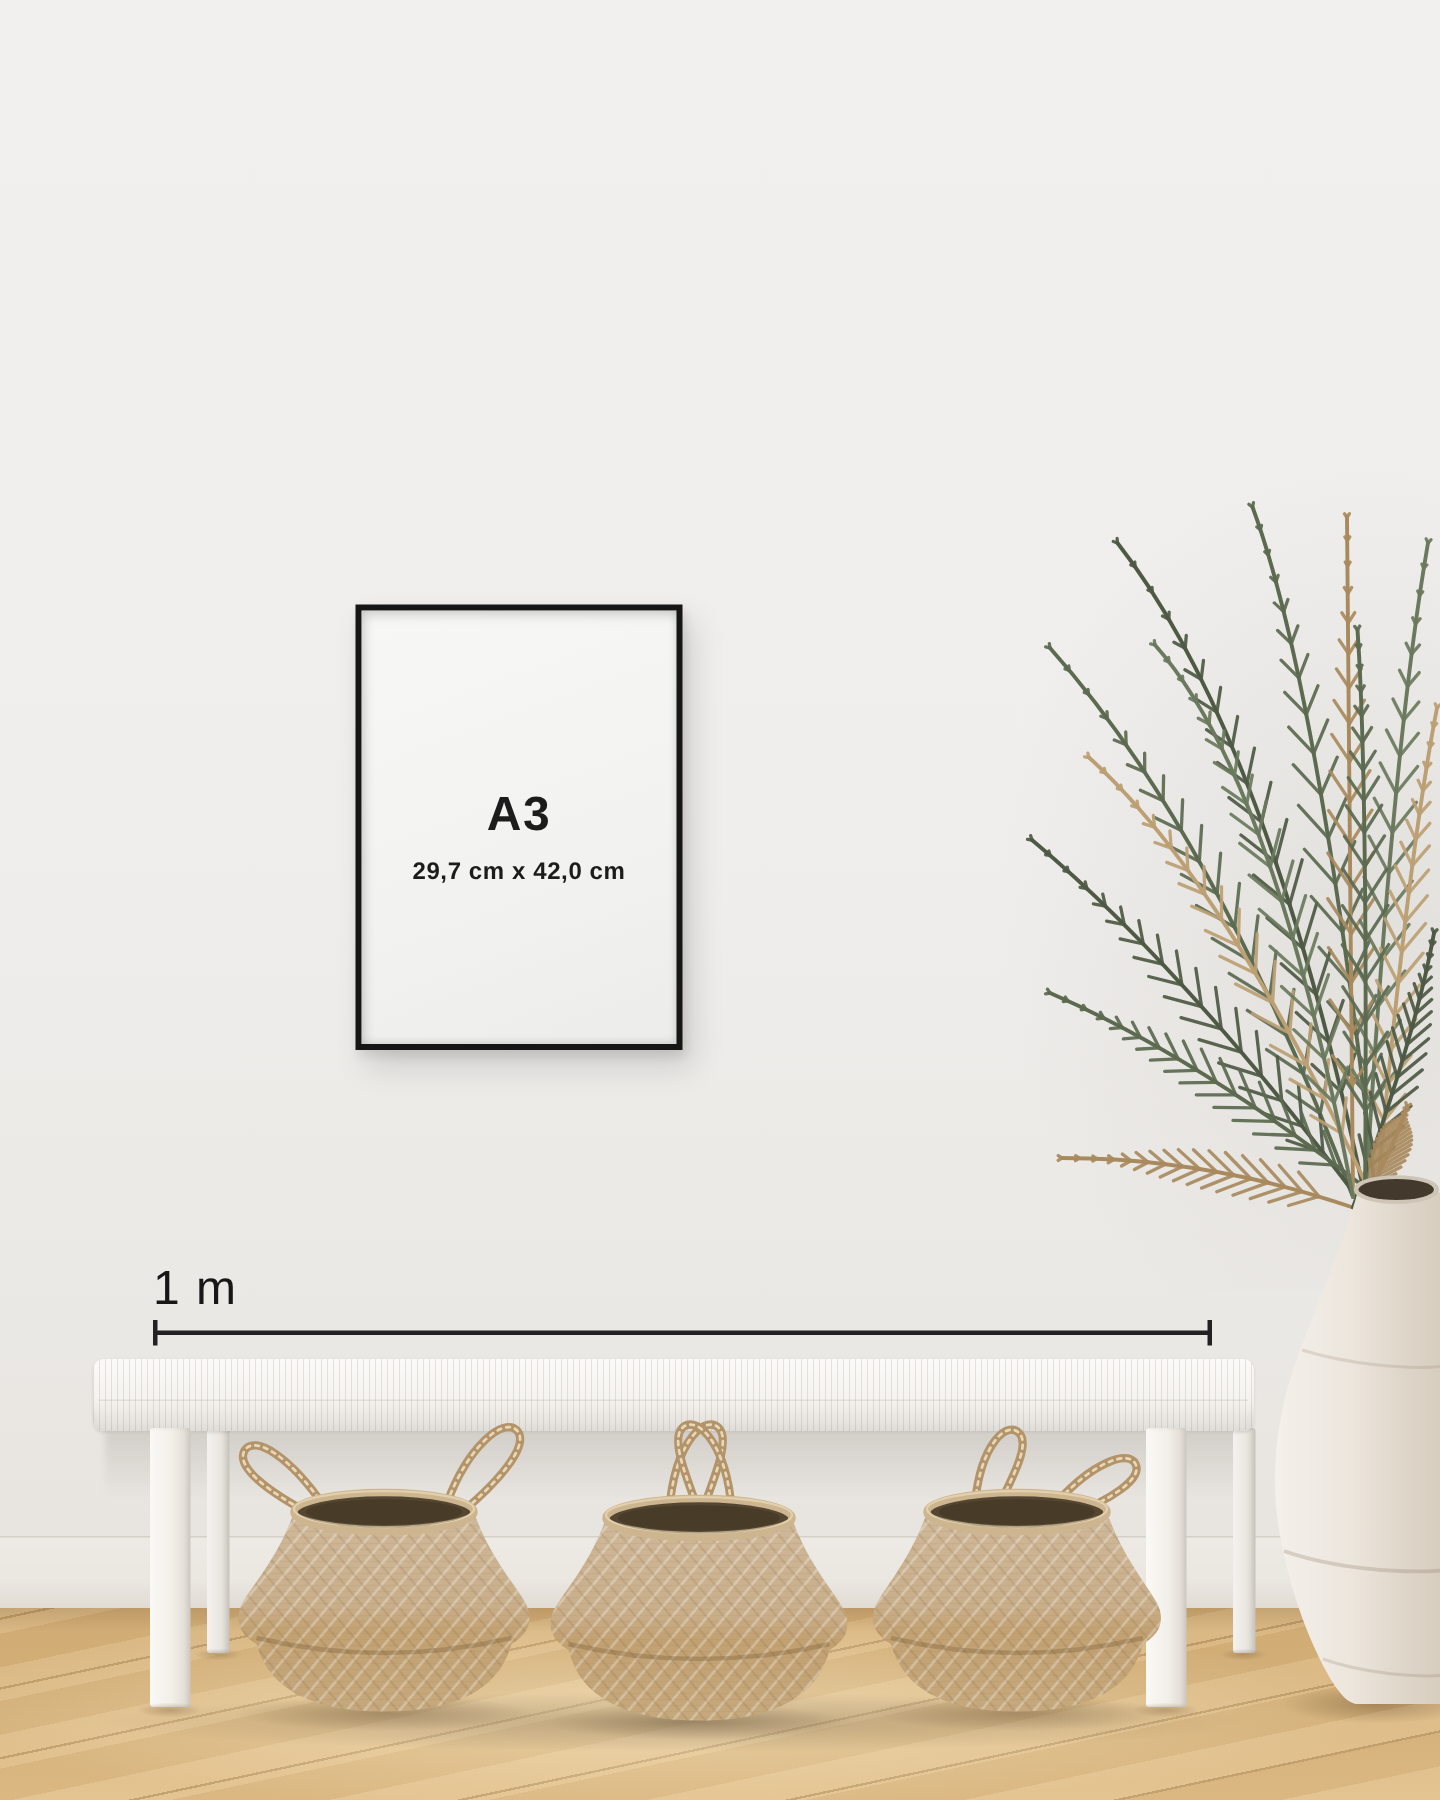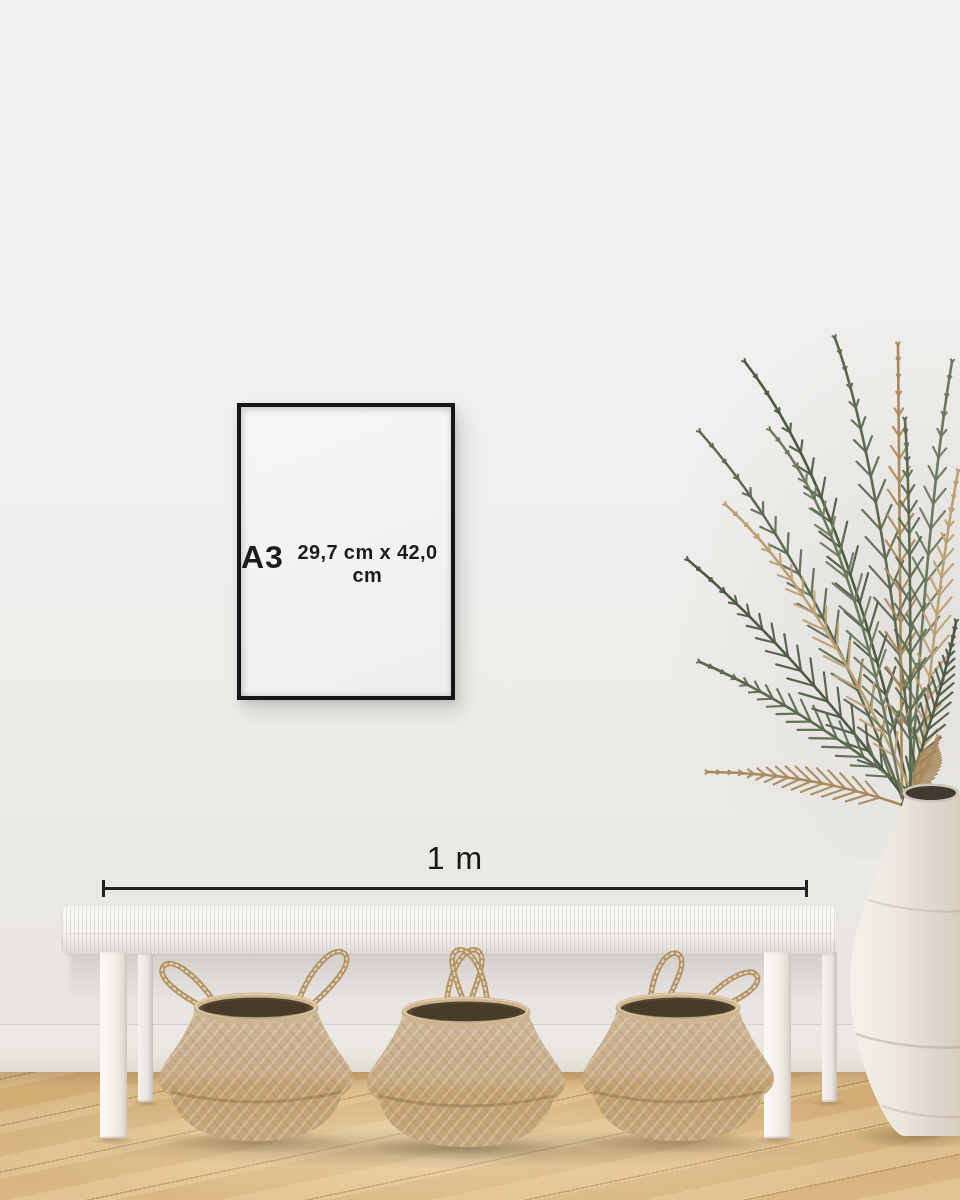--- a/index.html
+++ b/index.html
@@ -20,31 +20,31 @@
       repeating-linear-gradient(-12deg,rgba(255,255,255,0.08) 0 22px,rgba(92,60,25,0.05) 22px 44px),
       linear-gradient(180deg,#d7b27a 0%,#d9b57d 45%,#e2bf88 100%);}
   .floor::before{content:"";position:absolute;left:0;top:0;right:0;height:16px;
     background:linear-gradient(180deg,rgba(88,58,28,0.16),transparent);}
   
   .frame{position:absolute;background:#161616;
     box-shadow:7px 11px 20px rgba(0,0,0,0.13),2px 4px 7px rgba(0,0,0,0.09);}
   .frame .matte{position:absolute;inset:4px;
     background:linear-gradient(160deg,#f7f7f5 0%,#f2f2f0 60%,#ececea 100%);
     box-shadow:inset 2px 3px 7px rgba(0,0,0,0.17),inset -1px -2px 5px rgba(0,0,0,0.07);
-    display:flex;flex-direction:row;align-items:center;justify-content:center;
+    display:flex;flex-direction:column;align-items:center;justify-content:center;
     text-align:center;color:#1c1c1c;}
   .frame-a3{left:237px;top:403px;width:218px;height:297px;}
   .frame-a4{left:492px;top:445px;width:155px;height:213px;}
   .frame-a3 .size-label{font-size:32px;font-weight:800;letter-spacing:1px;transform:translateY(6px);}
-  .frame-a3 .size-dims{font-size:20px;font-weight:700;letter-spacing:0.4px;margin-top:12px;transform:translateY(6px);}
+  .frame-a3 .size-dims{font-size:16px;font-weight:700;letter-spacing:0.4px;margin-top:12px;transform:translateY(6px);}
   .frame-a4 .size-label{font-size:23px;font-weight:800;letter-spacing:0.8px;transform:translateY(11px);}
   .frame-a4 .size-dims{font-size:15px;font-weight:700;letter-spacing:0.3px;line-height:21px;margin-top:10px;transform:translateY(11px);}
   
   .measure{position:absolute;left:102px;top:840px;width:706px;height:60px;color:#171717;}
-  .measure-label{position:absolute;left:0;right:0;top:0;text-align:center;
+  .measure-label{position:absolute;left:0;right:0;top:0;text-align:left;
     font-size:32px;font-weight:500;letter-spacing:1px;}
   .measure-line{position:absolute;left:0;right:0;top:47px;height:3px;background:#222;}
   .measure-tick{position:absolute;top:40px;width:3px;height:17px;background:#222;}
   .tick-left{left:0;} .tick-right{right:0;}
   
   .bench-wall-shadow{position:absolute;left:70px;top:954px;width:760px;height:52px;
     background:linear-gradient(180deg,rgba(75,64,52,0.14),rgba(75,64,52,0) 85%);filter:blur(2px);}
   .bench-seat{position:absolute;left:62px;top:906px;width:774px;height:48px;border-radius:7px;
     background:
       repeating-linear-gradient(90deg,rgba(118,108,96,0.17) 0 1px,rgba(255,255,255,0) 1px 4px),

